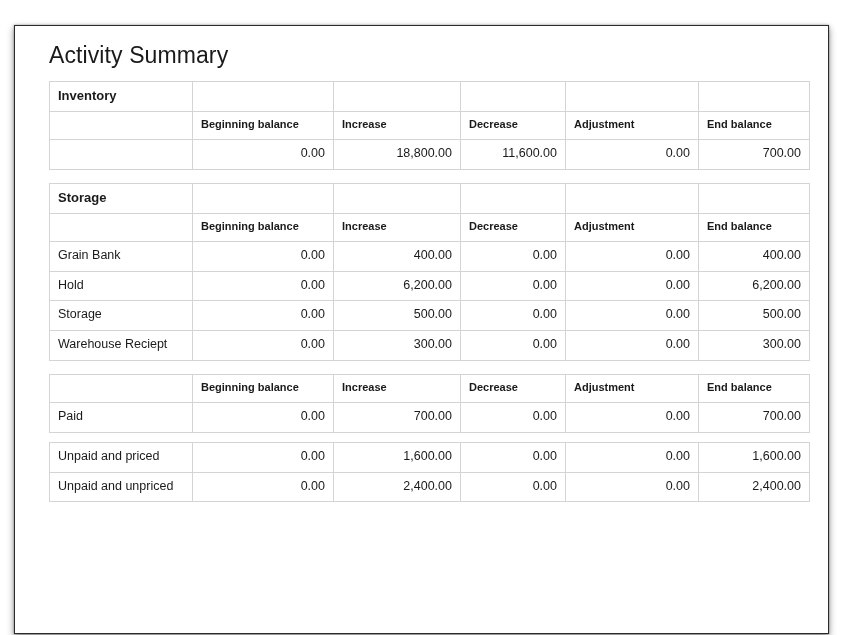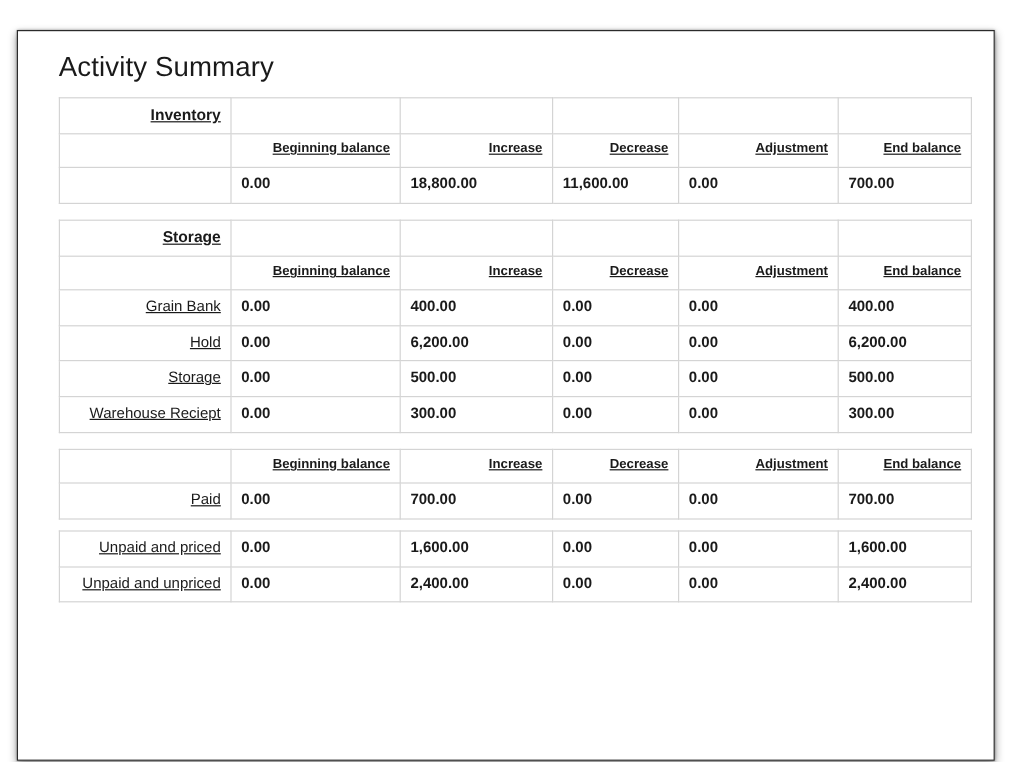--- a/index.html
+++ b/index.html
@@ -52,25 +52,24 @@
   }
   table.grid td {
     border: 1px solid #d4d4d4;
     padding: 6px 8px 7px 8px;
     vertical-align: top;
     line-height: 1.25;
     height: 16px;
     box-sizing: border-box;
   }
   td.label {
+    text-align: left;
+  }
+  td.num {
     text-align: right;
-    text-decoration: underline;
-  }
-  td.num {
-    font-weight: bold;
   }
   td.section {
     font-weight: bold;
     font-size: 13px;
   }
   td.colhead {
     font-weight: bold;
     font-size: 11px;
   }
   tr.gap td {

